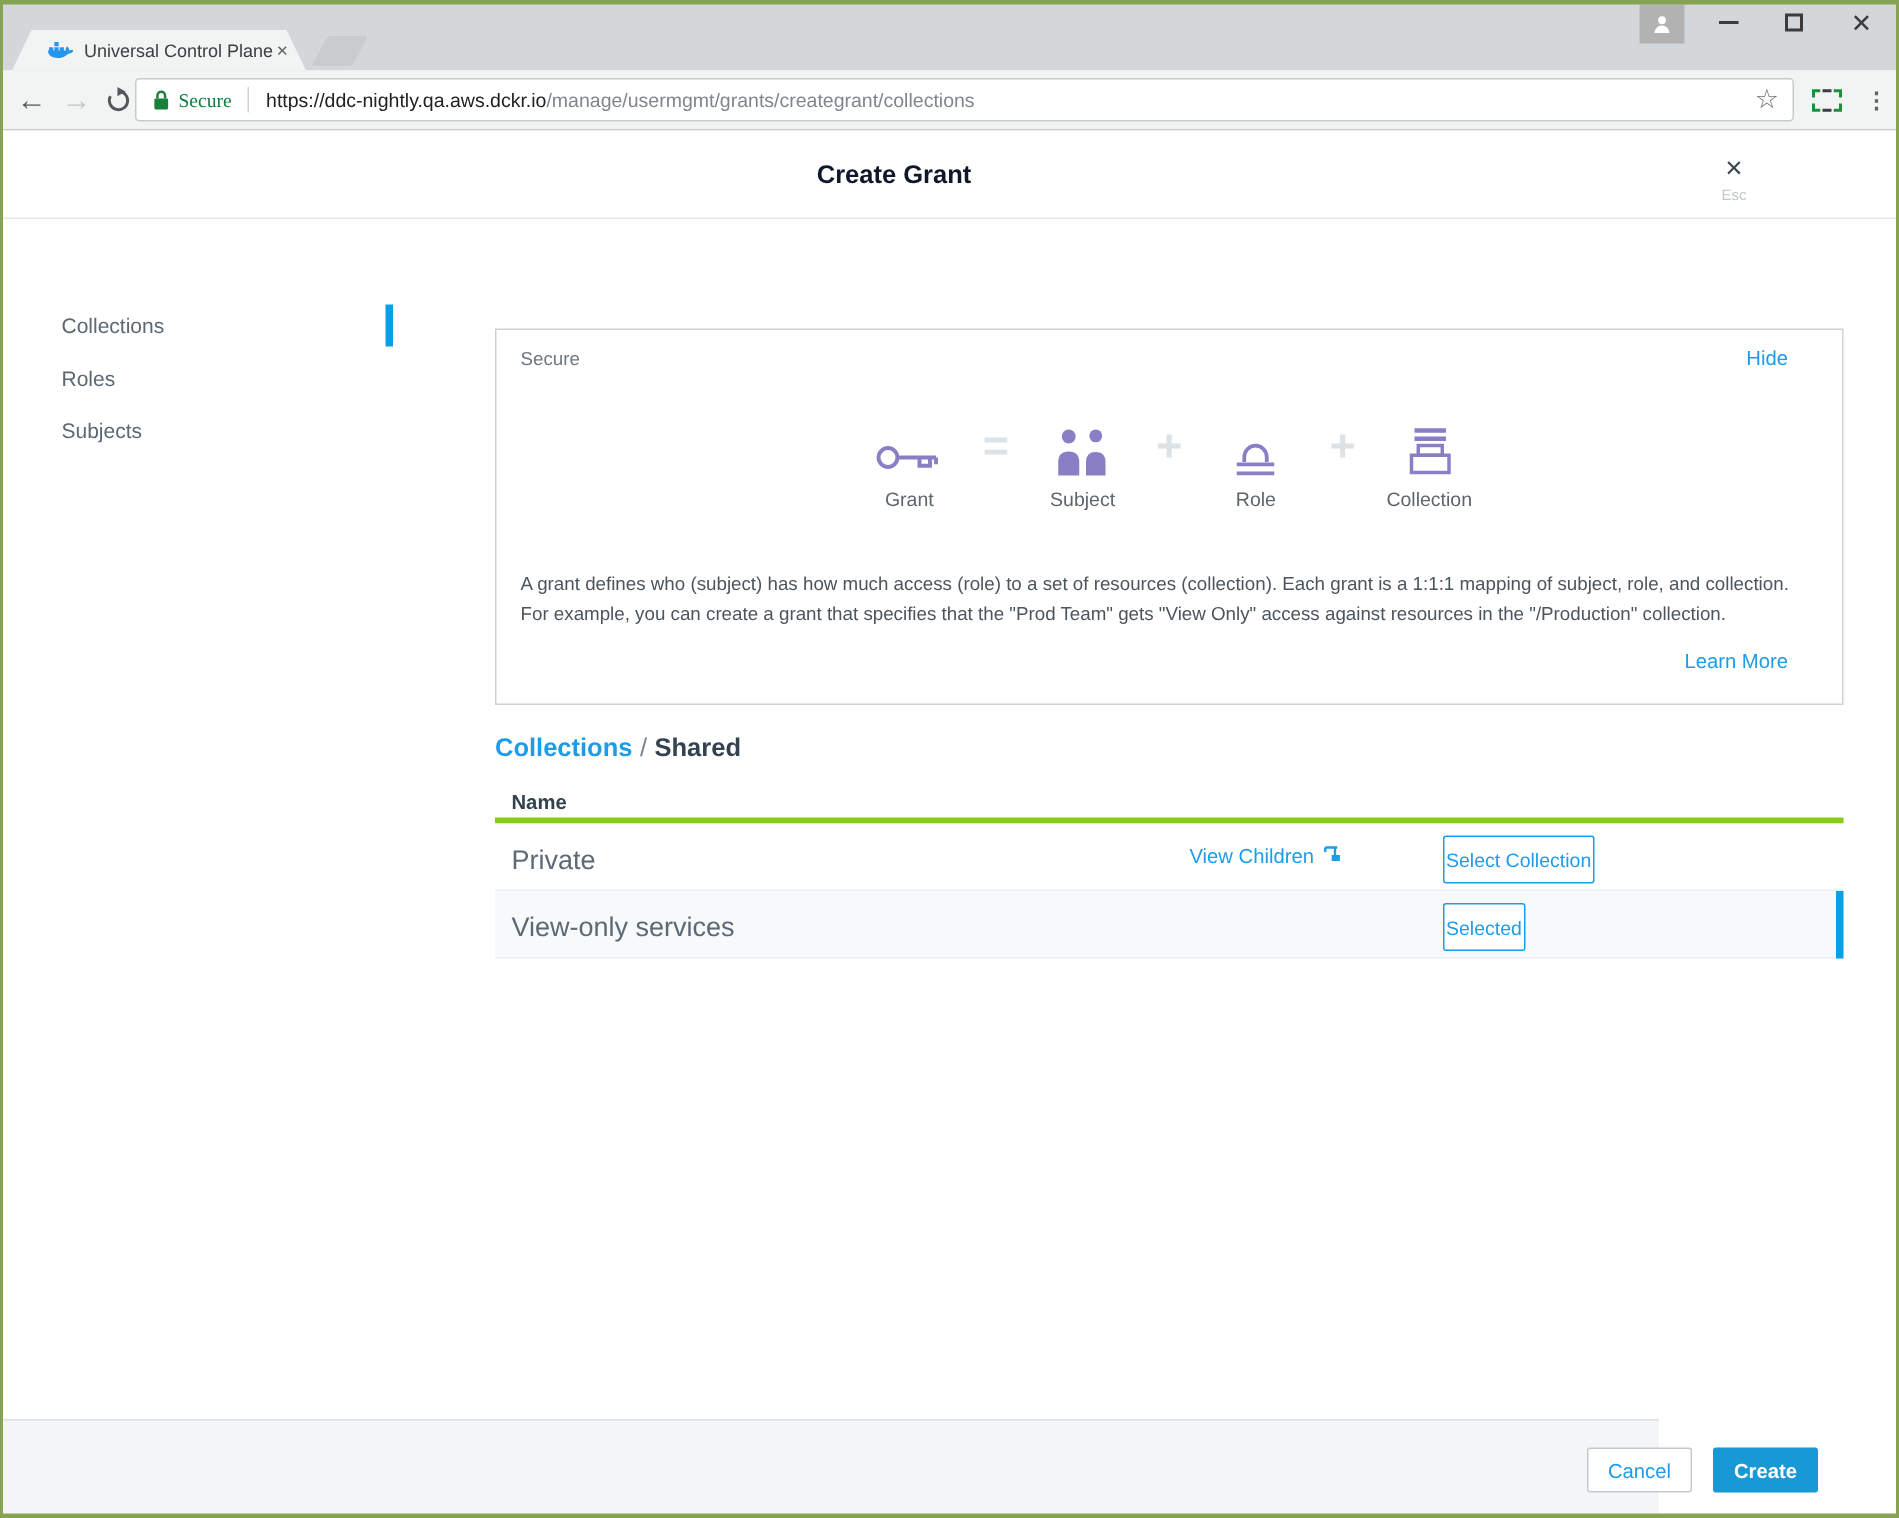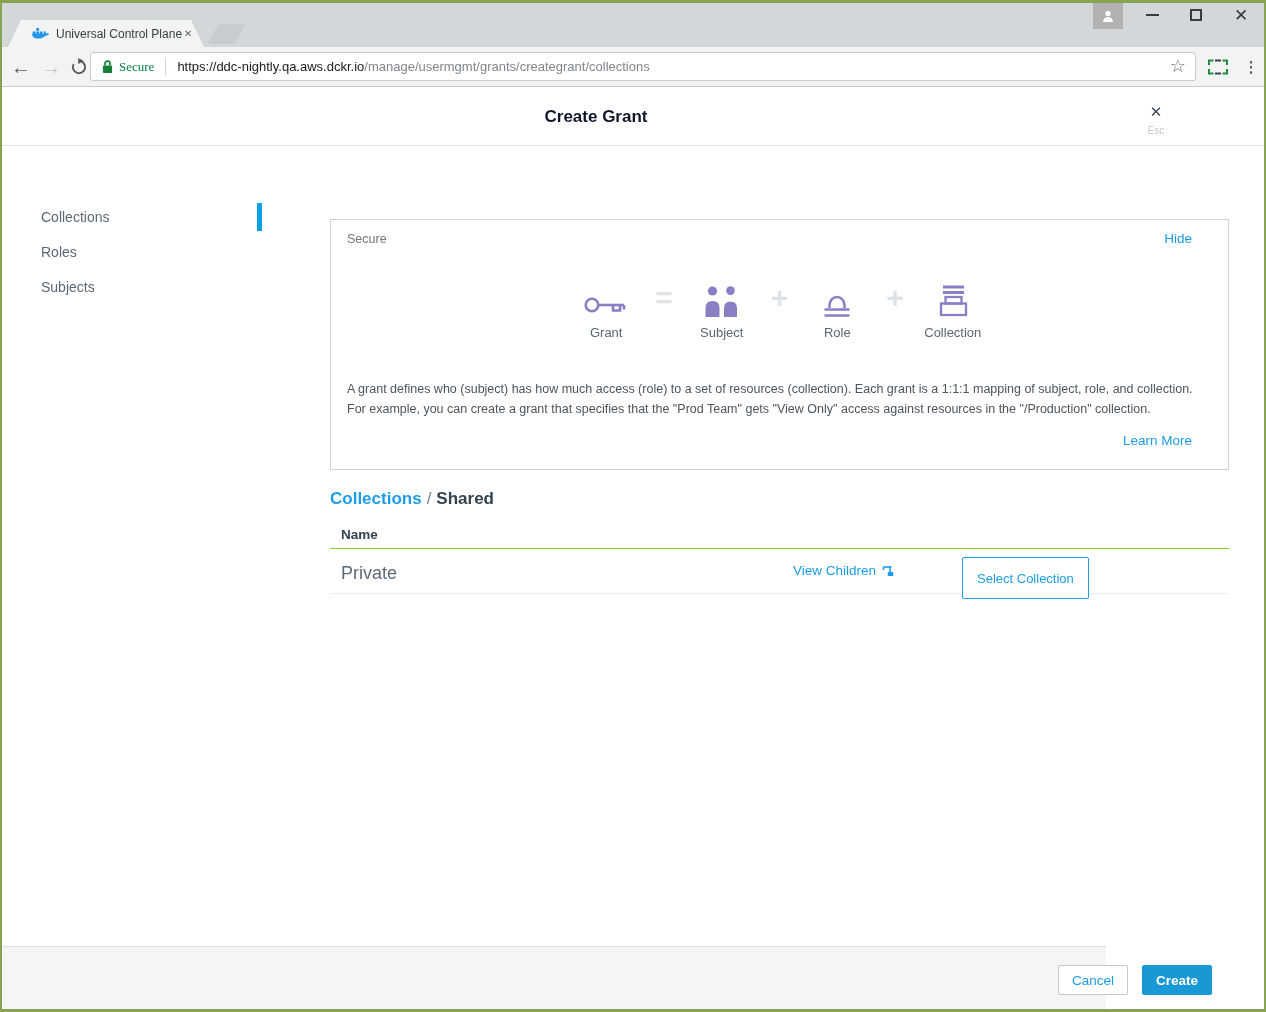--- a/index.html
+++ b/index.html
@@ -75,28 +75,28 @@
   .panel-desc { position:absolute; left:16px; top:160px; width:846px; font-size:12.5px; color:#4c555d;
                 line-height:1.58; }
   .panel-learnmore { position:absolute; right:36px; top:213px; font-size:13.5px; color:#1d9ce9; cursor:pointer; }
 
   .breadcrumb { position:absolute; left:330px; top:489px; font-size:17px; font-weight:bold; }
   .breadcrumb .parent { color:#1d9ce9; cursor:pointer; }
   .breadcrumb .sep { color:#7a8591; font-weight:normal; padding:0 5px; }
   .breadcrumb .current { color:#33424e; }
 
   .table-header { position:absolute; left:330px; top:522px; width:899px; height:27px;
-                  border-bottom:1px solid #84cc16; }
+                  border-bottom:4px solid #84cc16; }
   .col-name { position:absolute; left:11px; top:5px; font-size:13.5px; font-weight:bold; color:#33424e; }
   .trow { position:absolute; left:330px; width:899px; height:45px; border-bottom:1px solid #eceef0; background:#fff; }
   .trow.r0 { top:549px; } .trow.r1 { top:594px; background:#f7f9fa; }
   .trow-name { position:absolute; left:11px; top:14px; font-size:18px; color:#5d6a76; }
   .trow-link { position:absolute; right:334px; top:14px; font-size:13.5px; color:#1d9ce9; cursor:pointer;
-               display:flex; align-items:center; gap:6px;margin-left:48px; }
-  .action-btn { position:absolute; left:632px; top:8px; height:42px; padding:0 14px; background:#fff;
+               display:flex; gap:6px;margin-left:48px; }
+  .action-btn { position:absolute; left:632px; top:8px; height:32px; padding:0 1px; background:#fff;
                 border:1px solid #1d9ce9; border-radius:2px; color:#1d9ce9; font-size:13px;
                 font-family:"Liberation Sans", sans-serif; cursor:pointer; }
   .row-selected-bar { position:absolute; right:0; top:0; width:5px; height:45px; background:#0aa0e8; }
 
   .footer { position:absolute; left:0; top:946px; width:1106px; height:66px; background:#f4f5f6;
             border-top:1px solid #dcdfe1; }
   .btn-cancel { position:absolute; left:1058px; top:18px; width:70px; height:30px; background:#fff;
                 border:1px solid #c3c9cd; border-radius:2px; color:#1d9ce9; font-size:13.5px;
                 font-family:"Liberation Sans", sans-serif; cursor:pointer; }
   .btn-create { position:absolute; left:1142px; top:18px; width:70px; height:30px; background:#1898d4;
@@ -255,20 +255,25 @@
       <svg width="13" height="12" viewBox="0 0 13 12">
         <path d="M1.5 2 H9.5" stroke="#1d9ce9" stroke-width="1.6" fill="none"></path>
         <path d="M1.5 2 V5" stroke="#1d9ce9" stroke-width="1.6" fill="none"></path>
         <path d="M8 2 V7" stroke="#1d9ce9" stroke-width="1.6" fill="none"></path>
         <rect x="5.8" y="7" width="5.5" height="4" fill="#1d9ce9"></rect>
       </svg>
     </span>
     <button class="action-btn">Select Collection</button>
   </div>
 
+  <div class="trow r1">
+    <span class="trow-name">View-only services</span>
+    <button class="action-btn">Selected</button>
+    <span class="row-selected-bar"></span>
+  </div>
 
   <div class="footer">
     <button class="btn-cancel">Cancel</button>
     <button class="btn-create">Create</button>
   </div>
 
   <div class="frame top"></div>
   <div class="frame left"></div>
   <div class="frame right"></div>
   <div class="frame bottom"></div>

